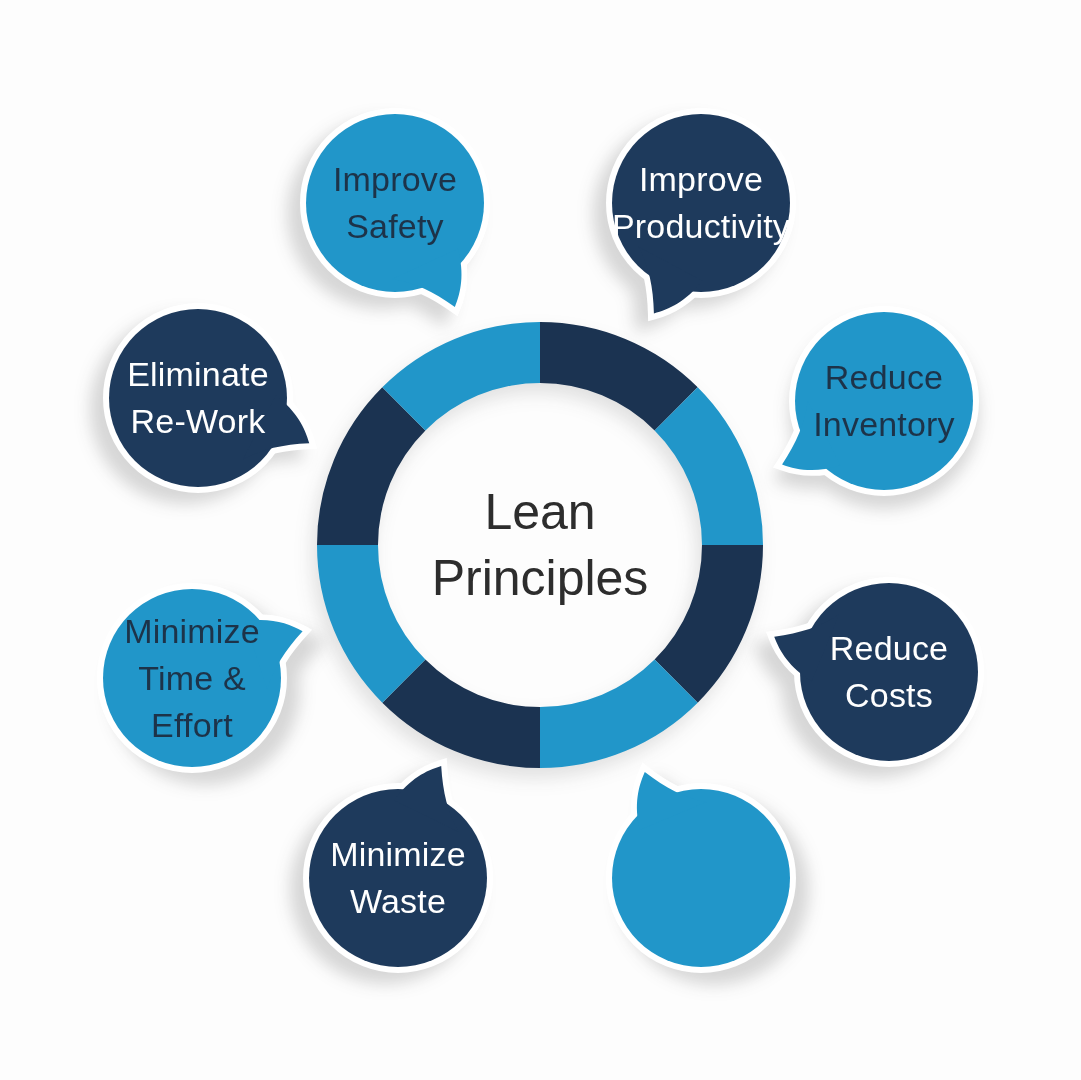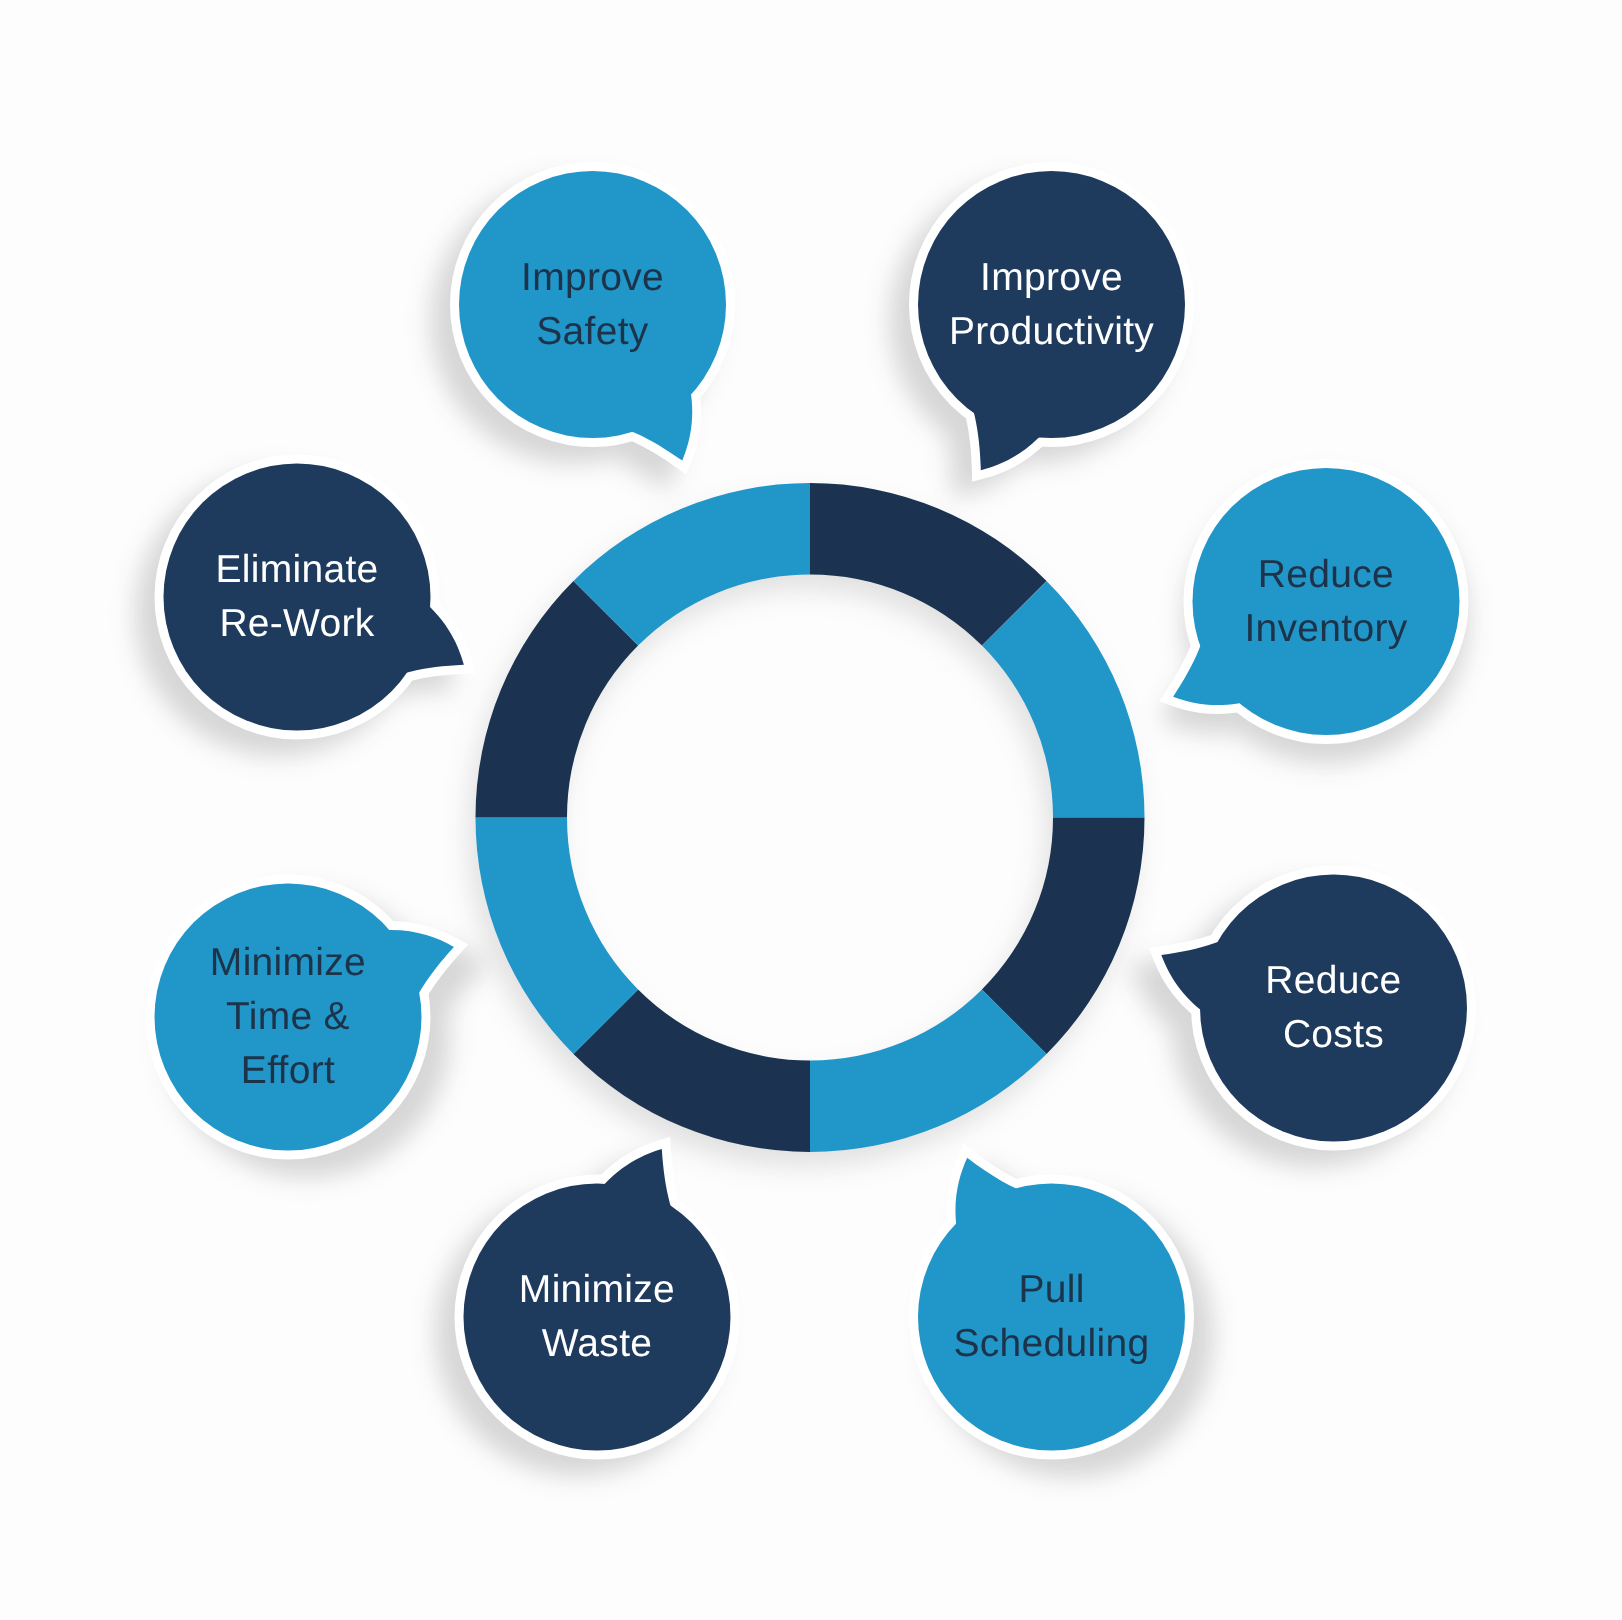--- a/index.html
+++ b/index.html
@@ -24,21 +24,21 @@
   .sh-l { filter: drop-shadow(-13px 11px 8px rgba(40,40,40,.18)); }
   .sh-r { filter: drop-shadow(13px 12px 8px rgba(40,40,40,.18)); }
   .sh-d { filter: drop-shadow(0px 13px 8px rgba(40,40,40,.18)); }
   .ring-sh { filter: drop-shadow(-5px 10px 9px rgba(40,40,40,.13)); }
 
   .label {
     position: absolute;
     transform: translate(-50%, -50%);
     text-align: center;
     white-space: pre-line;
-    font-size: 26px;
+    font-size: 34px;
     line-height: 1.38;
     letter-spacing: 0.2px;
     width: 180px;
     pointer-events: none;
   }
   .on-light { color: var(--text-on-light, #1d3349); }
   .on-dark  { color: var(--text-on-dark, #ffffff); }
 
   .center-label {
     position: absolute;
@@ -154,31 +154,31 @@
         <path class="fd ws" d="M 70 -34 C 96 -28 110 -16 120 -4 C 96 8 80 20 66 38 Z"></path>
       </g>
       <circle class="fd ws" cx="198" cy="398" r="89"></circle>
       <circle class="fd" cx="198" cy="398" r="89"></circle>
       <g transform="translate(198,398) rotate(24)">
         <path class="fd" d="M 70 -34 C 96 -28 110 -16 120 -4 C 96 8 80 20 66 38 Z"></path>
       </g>
     </g>
   </svg>
 
+  <div class="center-label">Lean
+Principles</div>
 
   <div class="label on-light" style="left:395px; top:203px;">Improve
 Safety</div>
   <div class="label on-dark" style="left:701px; top:203px;">Improve
 Productivity</div>
   <div class="label on-light" style="left:884px; top:401px;">Reduce
 Inventory</div>
   <div class="label on-dark" style="left:889px; top:672px;">Reduce
 Costs</div>
-  <div class="label on-light" style="left:701px; top:878px;">Pull
-Scheduling</div>
   <div class="label on-dark" style="left:398px; top:878px;">Minimize
 Waste</div>
   <div class="label on-light" style="left:192px; top:678px;">Minimize
 Time &amp;
 Effort</div>
   <div class="label on-dark" style="left:198px; top:398px;">Eliminate
 Re-Work</div>
 </div>
 
 </body></html>

